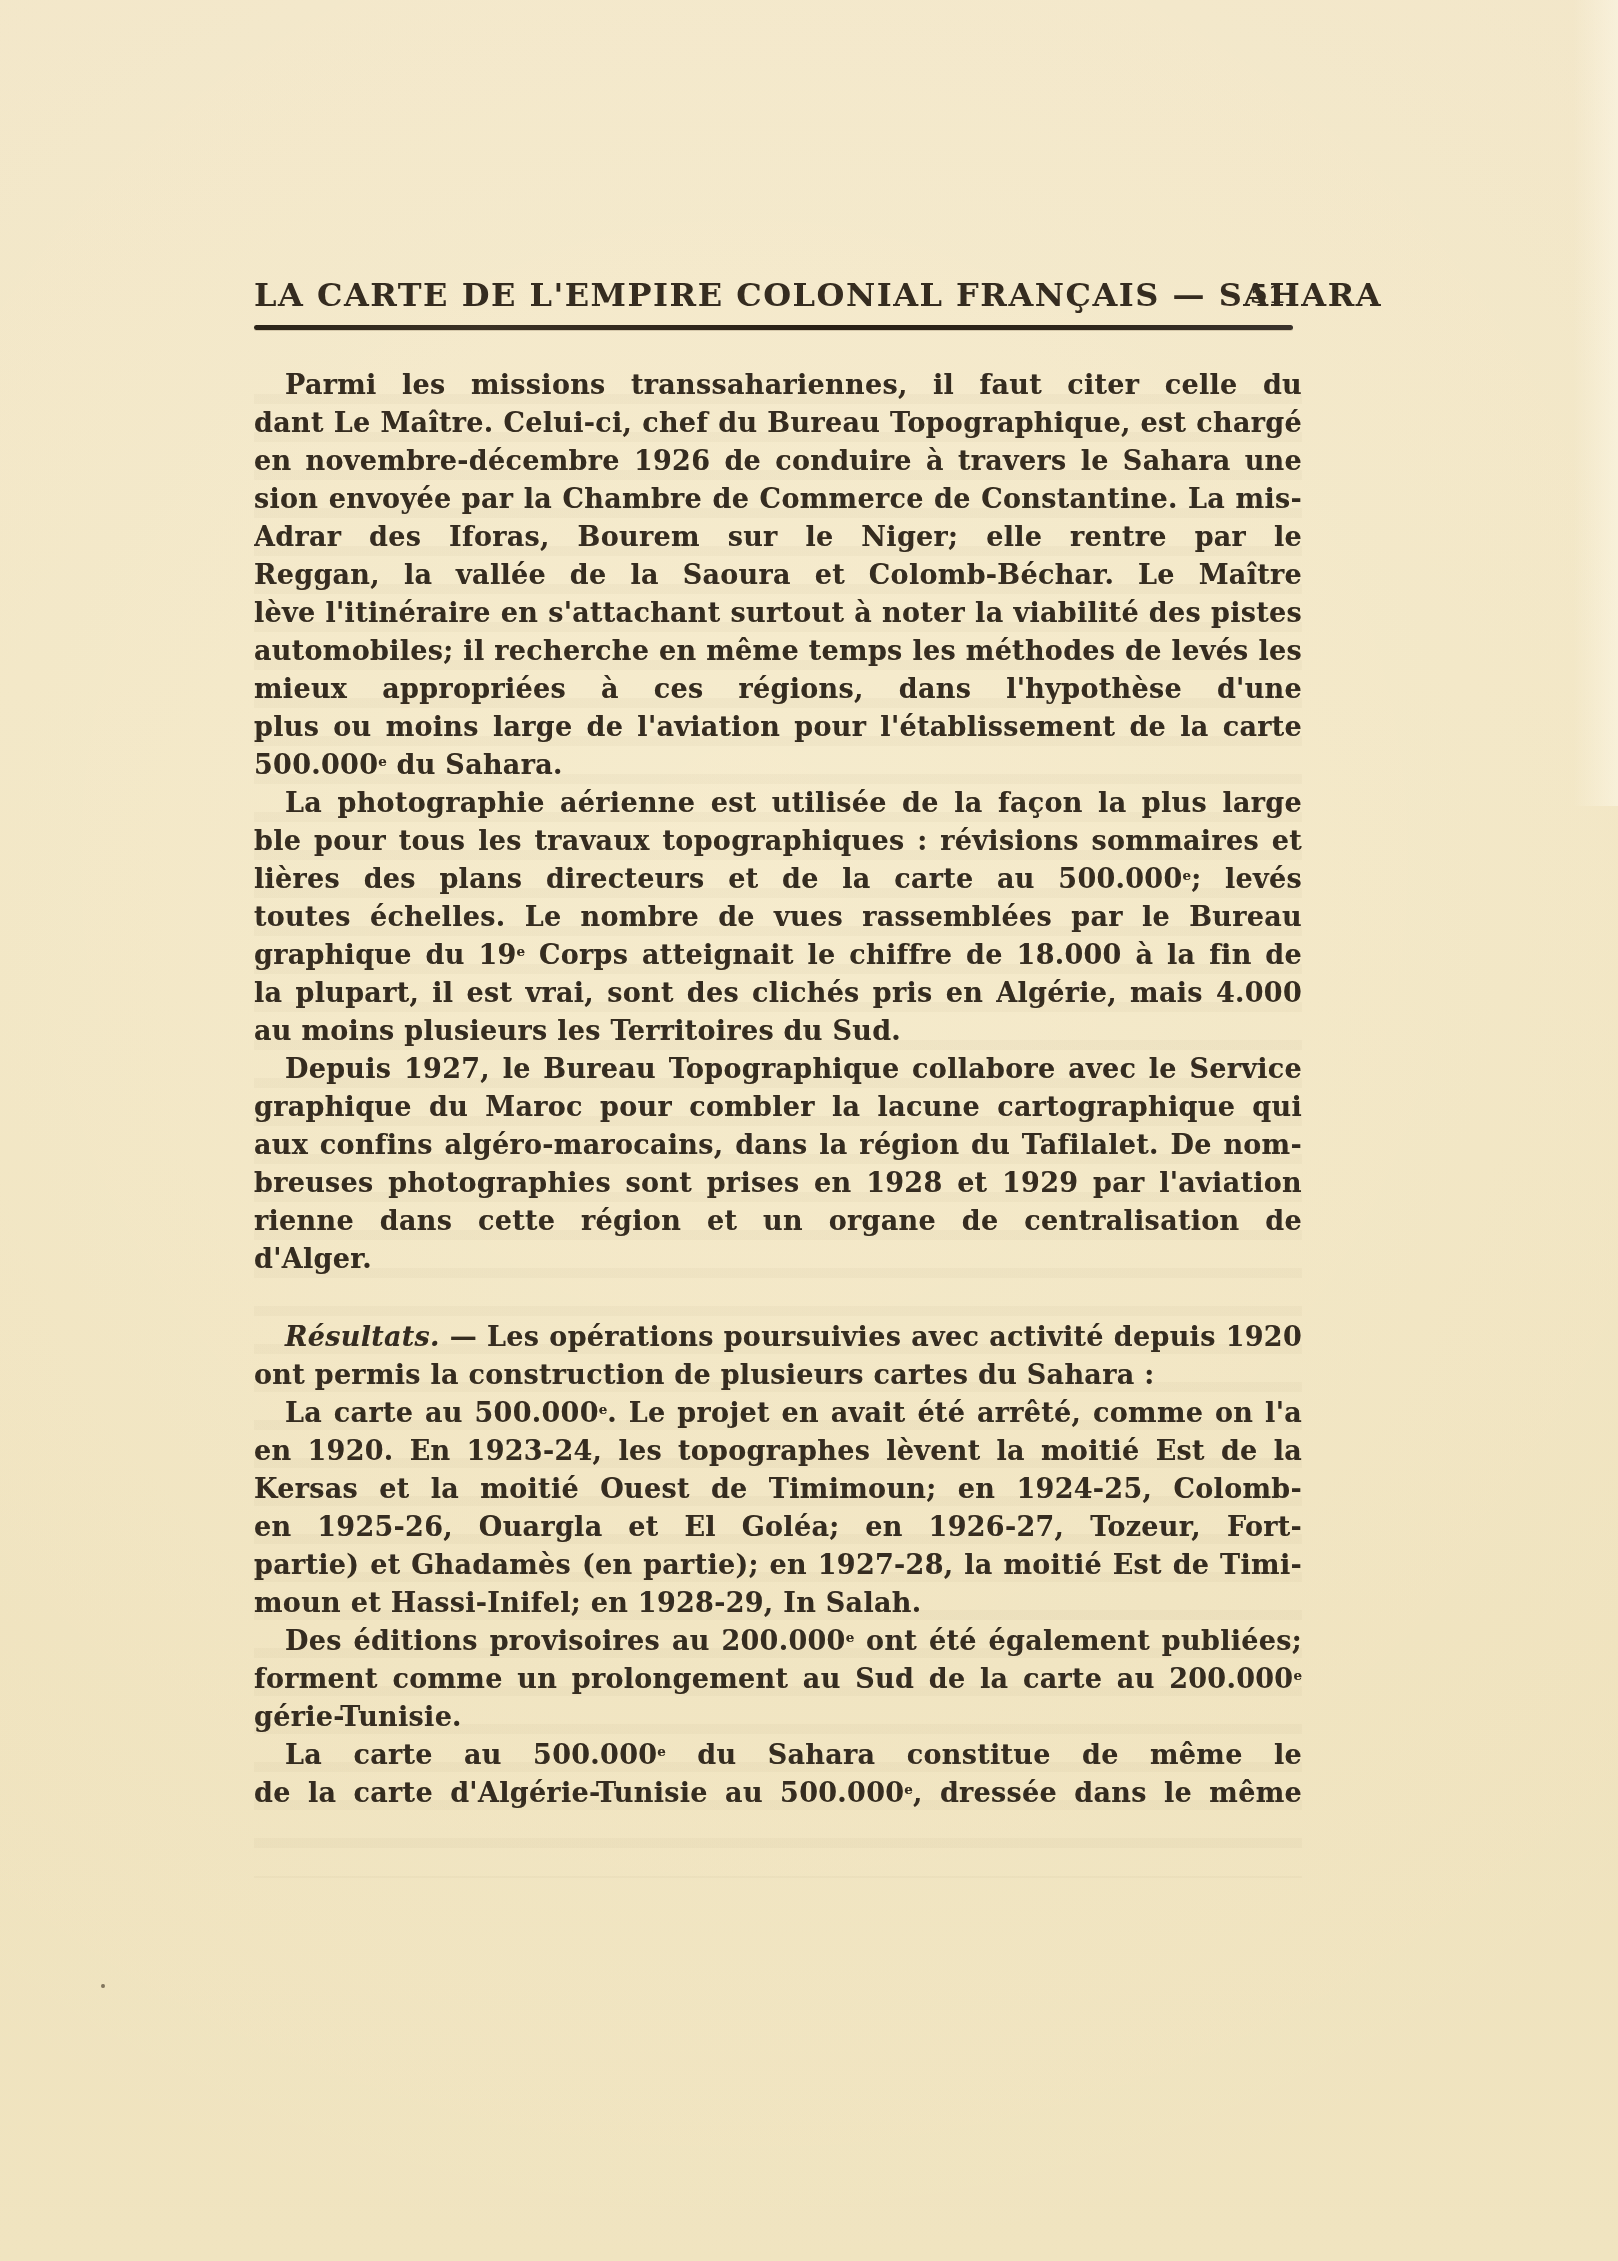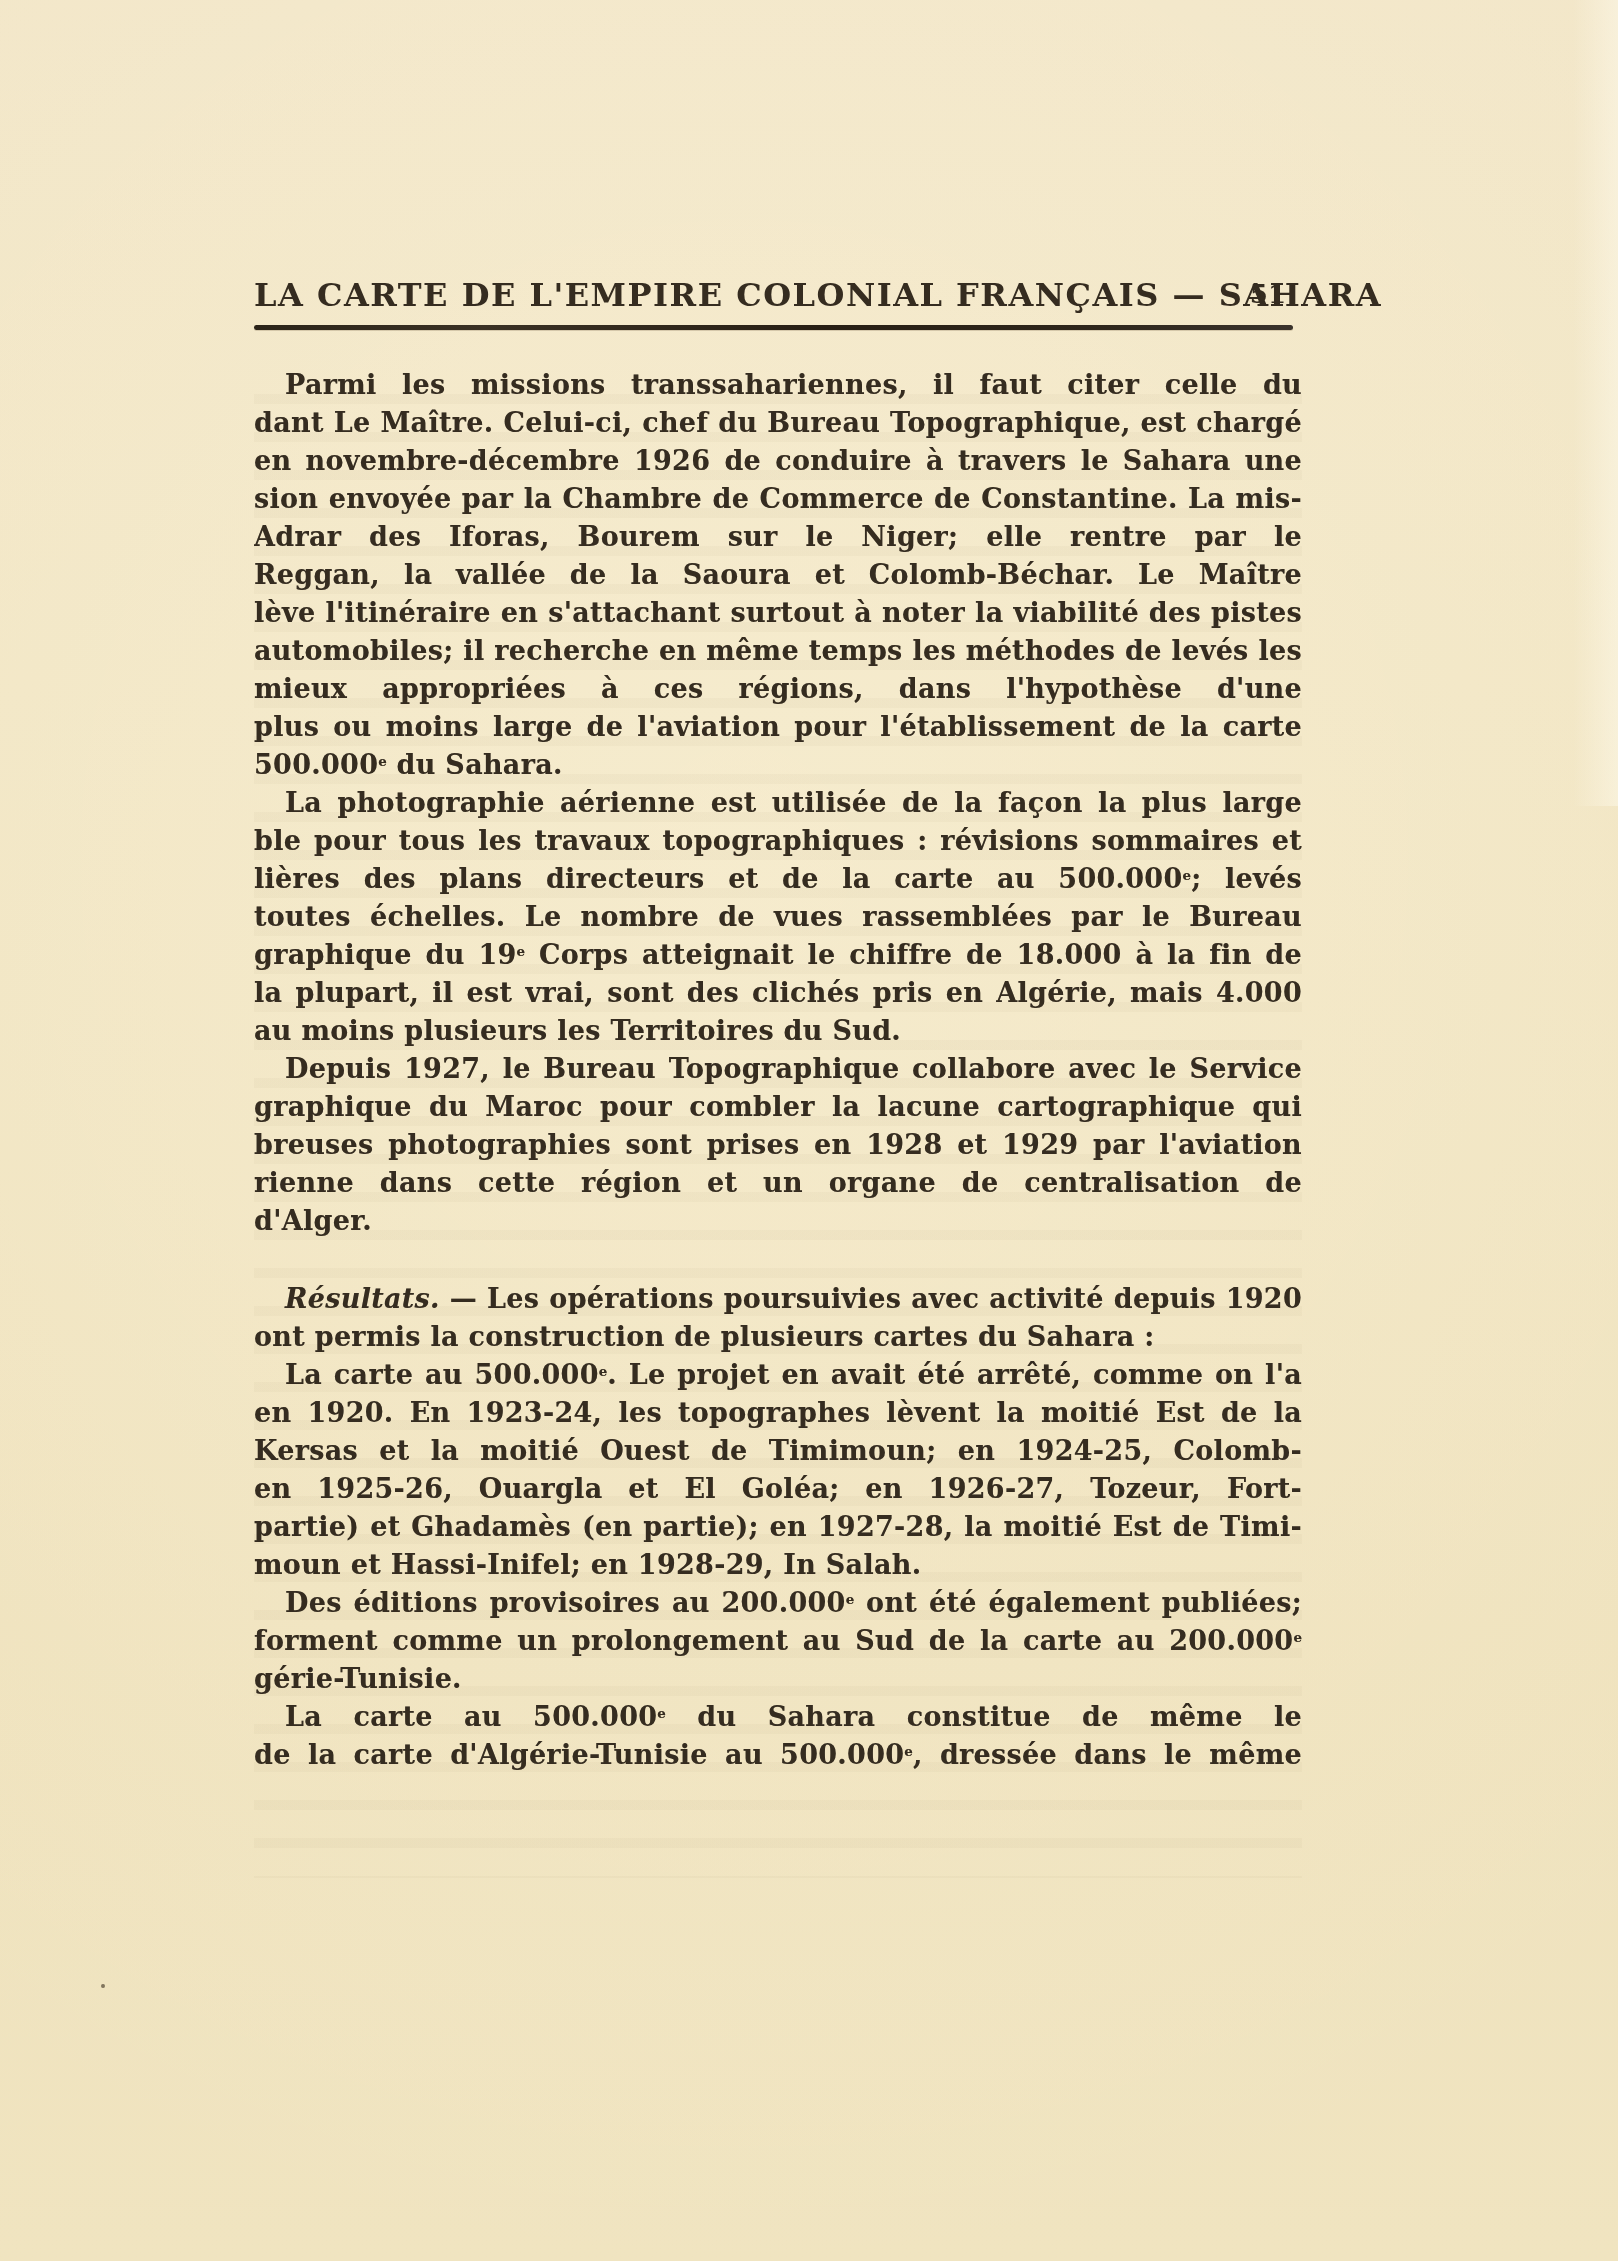--- a/index.html
+++ b/index.html
@@ -88,20 +88,21 @@
       <div class="line">ble pour tous les travaux topographiques : révisions sommaires et régu-</div>
       <div class="line">lières des plans directeurs et de la carte au 500.000<sup>e</sup>; levés nouveaux à</div>
       <div class="line">toutes échelles. Le nombre de vues rassemblées par le Bureau topo-</div>
       <div class="line">graphique du 19<sup>e</sup> Corps atteignait le chiffre de 18.000 à la fin de 1927;</div>
       <div class="line">la plupart, il est vrai, sont des clichés pris en Algérie, mais 4.000 vues</div>
       <div class="line last">au moins plusieurs les Territoires du Sud.</div>
     </div>
     <div class="para">
       <div class="line indent">Depuis 1927, le Bureau Topographique collabore avec le Service Géo-</div>
       <div class="line">graphique du Maroc pour combler la lacune cartographique qui existe</div>
+      <div class="line">aux confins algéro-marocains, dans la région du Tafilalet. De nom-</div>
       <div class="line">breuses photographies sont prises en 1928 et 1929 par l'aviation algé-</div>
       <div class="line">rienne dans cette région et un organe de centralisation de renseigne-</div>
       <div class="line last">d'Alger.</div>
     </div>
     <div class="para space-before">
       <div class="line indent"><i>Résultats.</i> — Les opérations poursuivies avec activité depuis 1920</div>
       <div class="line last">ont permis la construction de plusieurs cartes du Sahara :</div>
     </div>
     <div class="para">
       <div class="line indent">La carte au 500.000<sup>e</sup>. Le projet en avait été arrêté, comme on l'a dit,</div>

